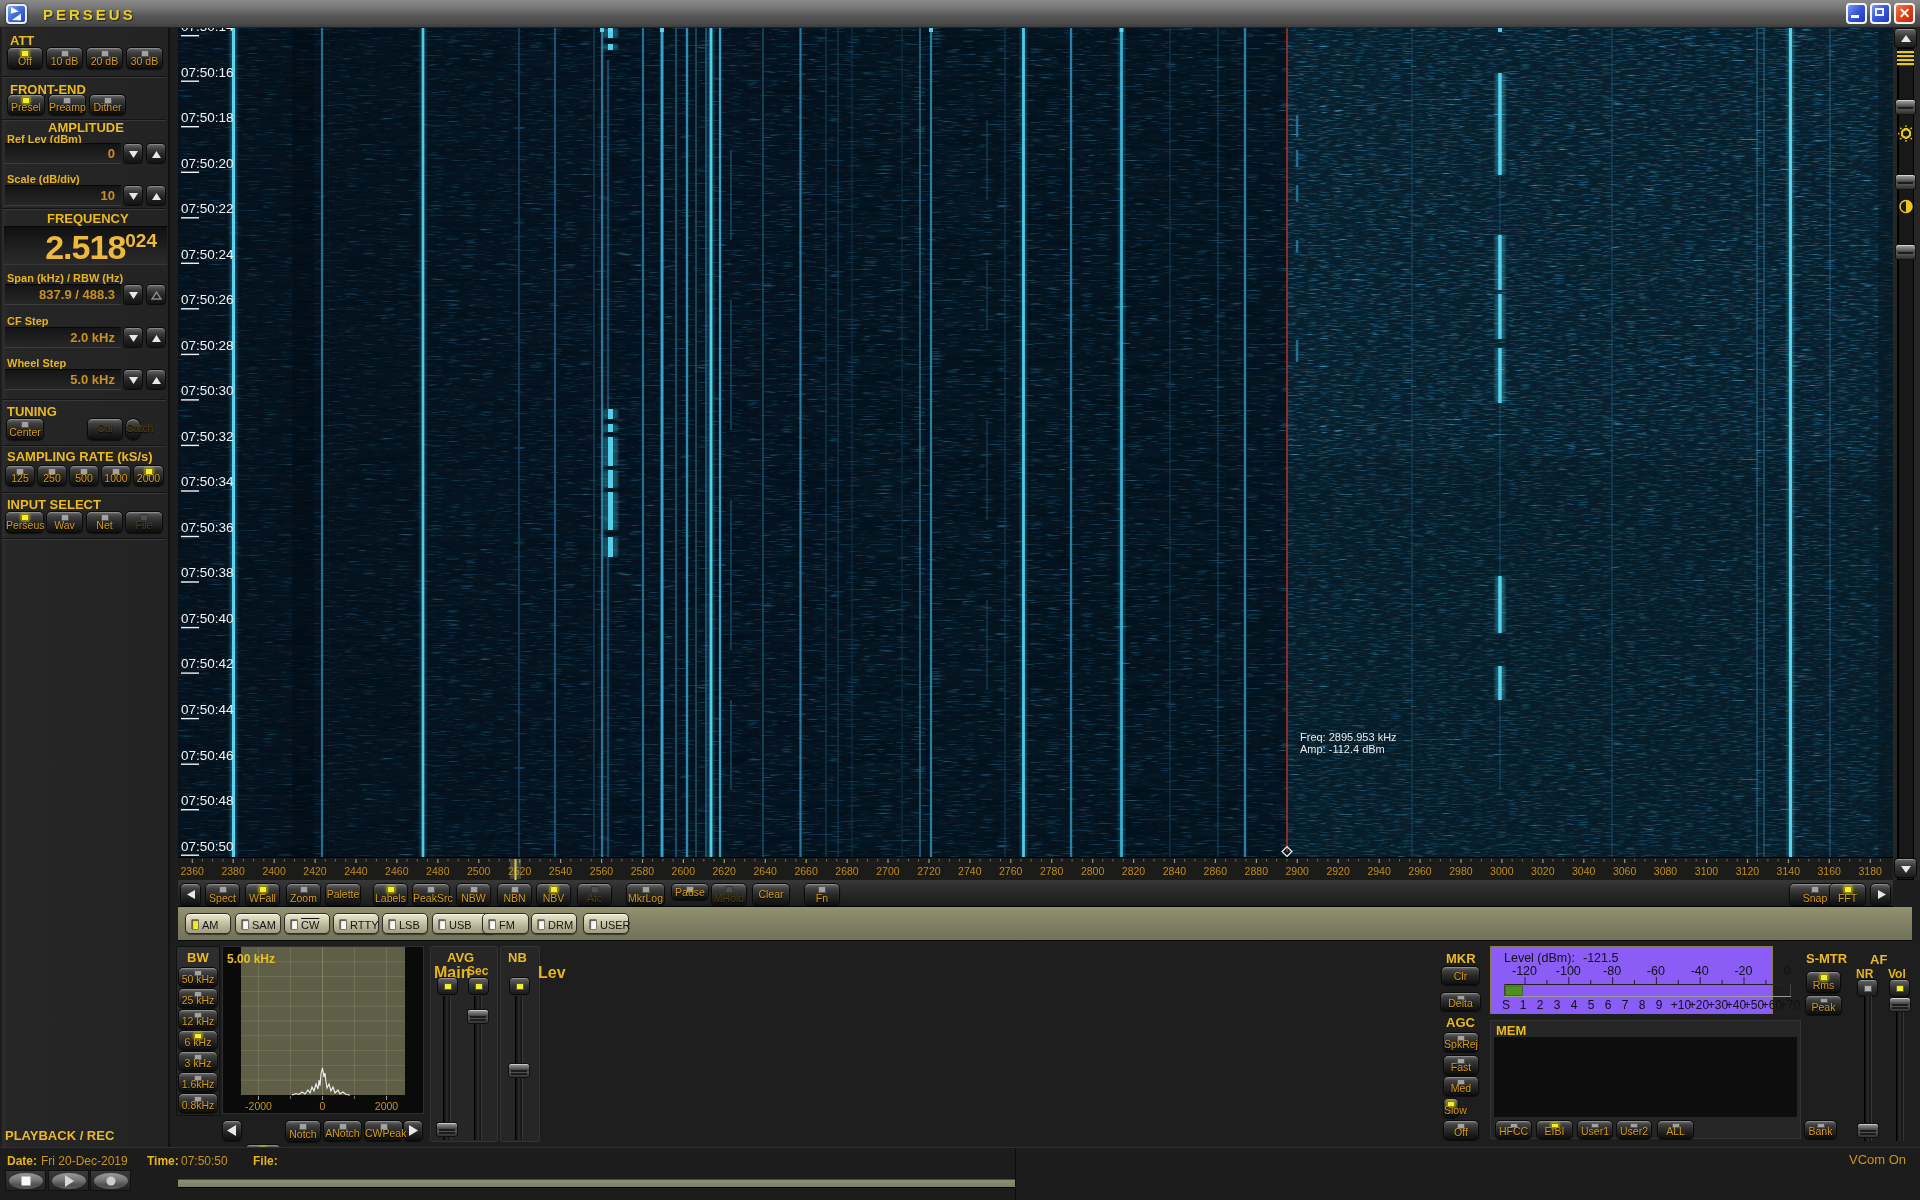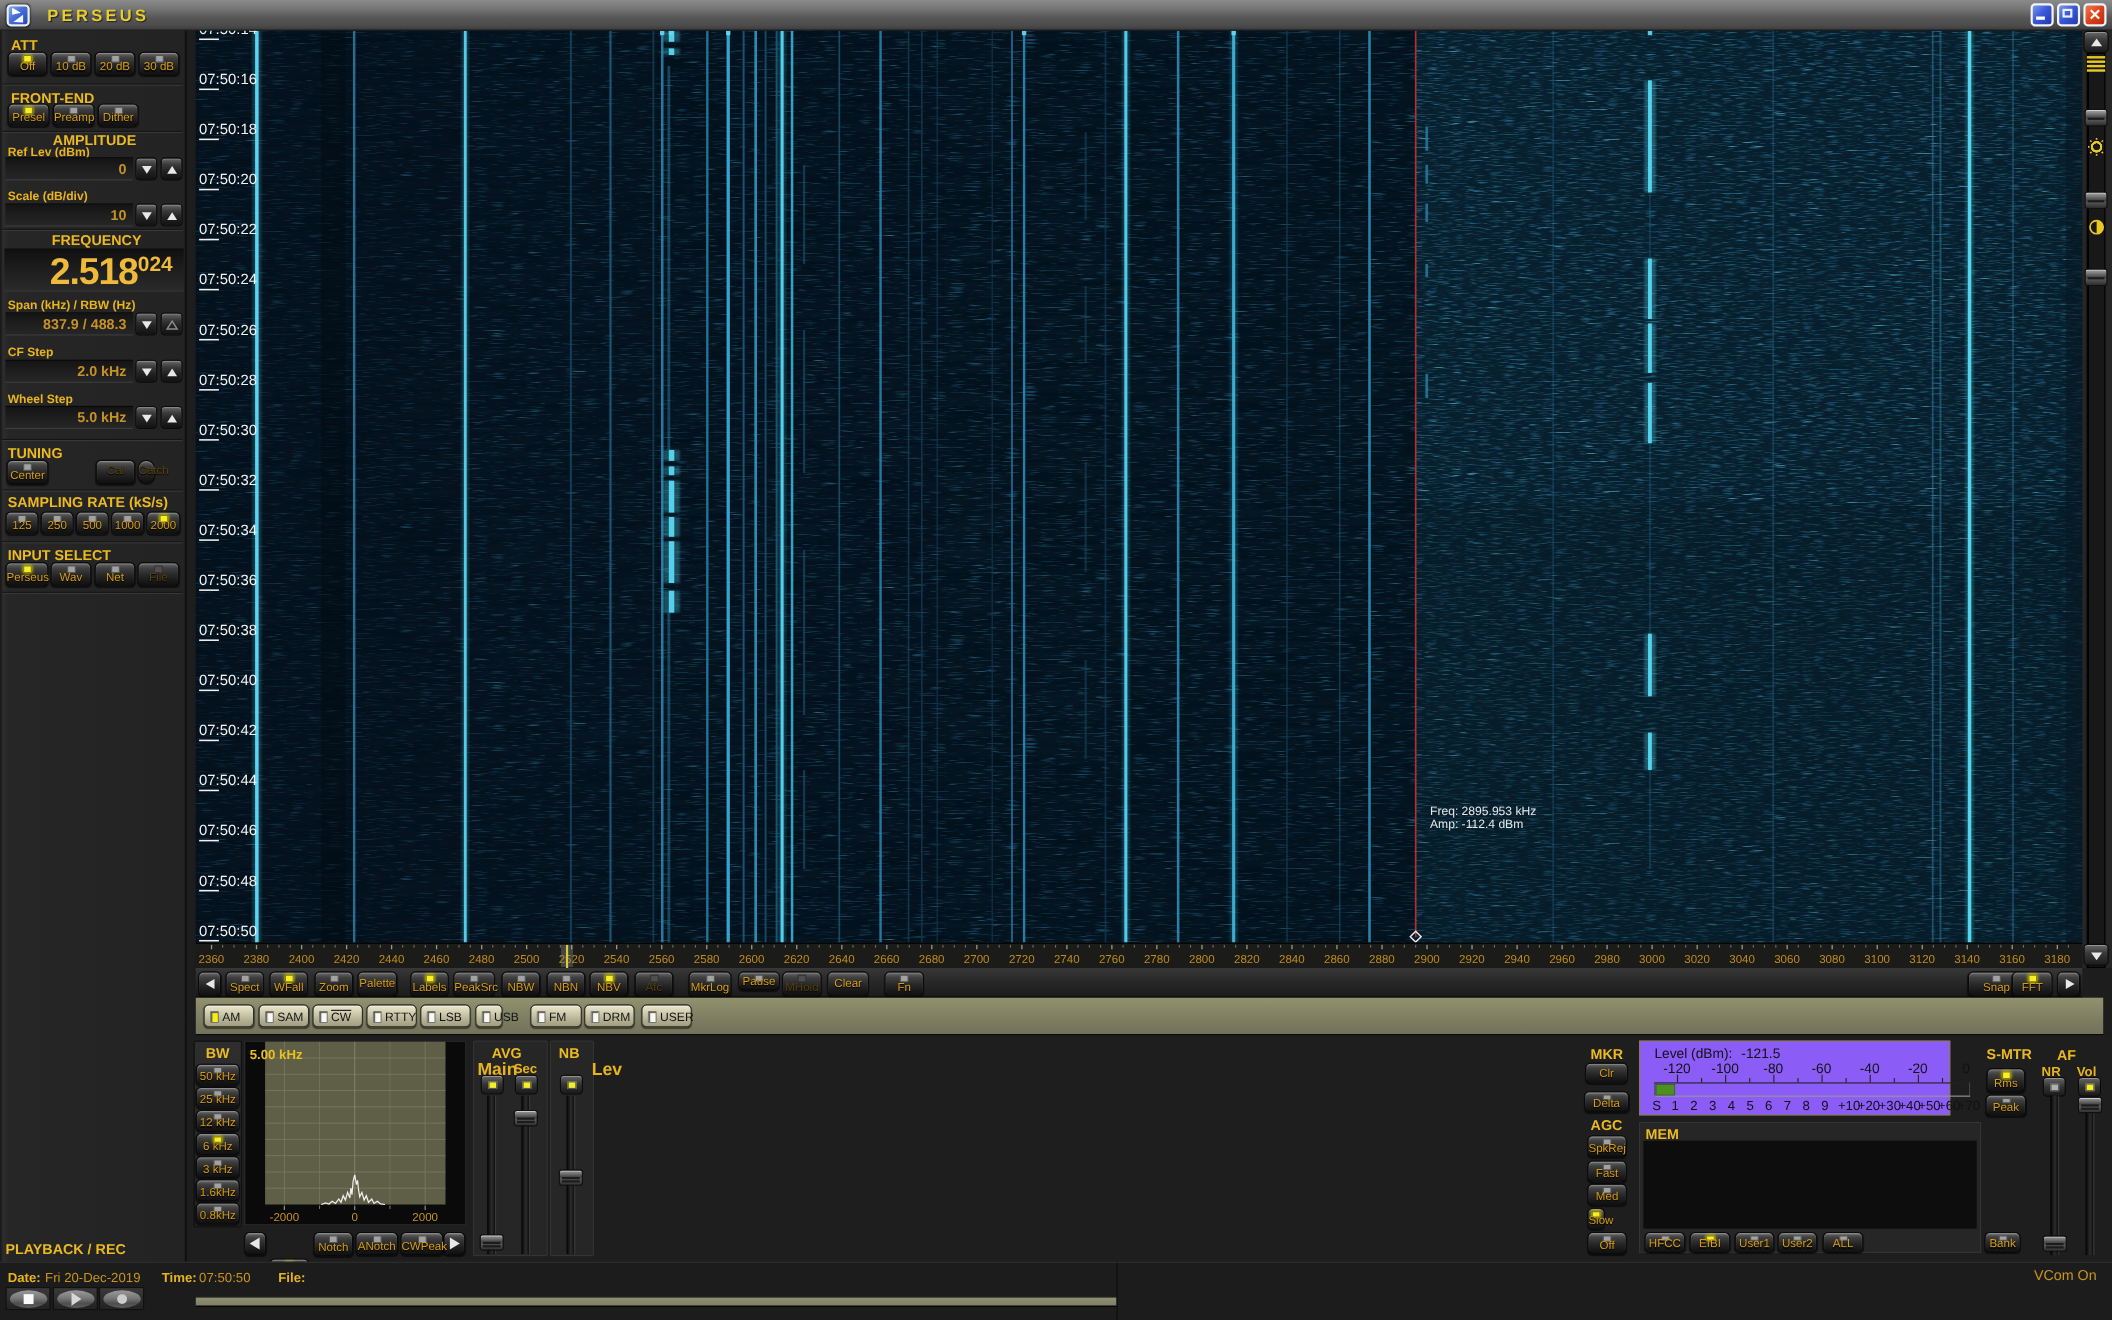--- a/index.html
+++ b/index.html
@@ -747,21 +747,21 @@
         <div class="kt"><span style="text-decoration:overline;">CW</span></div>
       </div>
       <div class="kb" style="left:155px;top:6px;width:46px;">
         <div class="ki"></div>
         <div class="kt">RTTY</div>
       </div>
       <div class="kb" style="left:204px;top:6px;width:46px;">
         <div class="ki"></div>
         <div class="kt">LSB</div>
       </div>
-      <div class="kb" style="left:254px;top:6px;width:25px;">
+      <div class="kb" style="left:254px;top:6px;width:64px;">
         <div class="ki"></div>
         <div class="kt">USB</div>
       </div>
       <div class="kb" style="left:304px;top:6px;width:47px;">
         <div class="ki"></div>
         <div class="kt">FM</div>
       </div>
       <div class="kb" style="left:353px;top:6px;width:46px;">
         <div class="ki"></div>
         <div class="kt">DRM</div>

